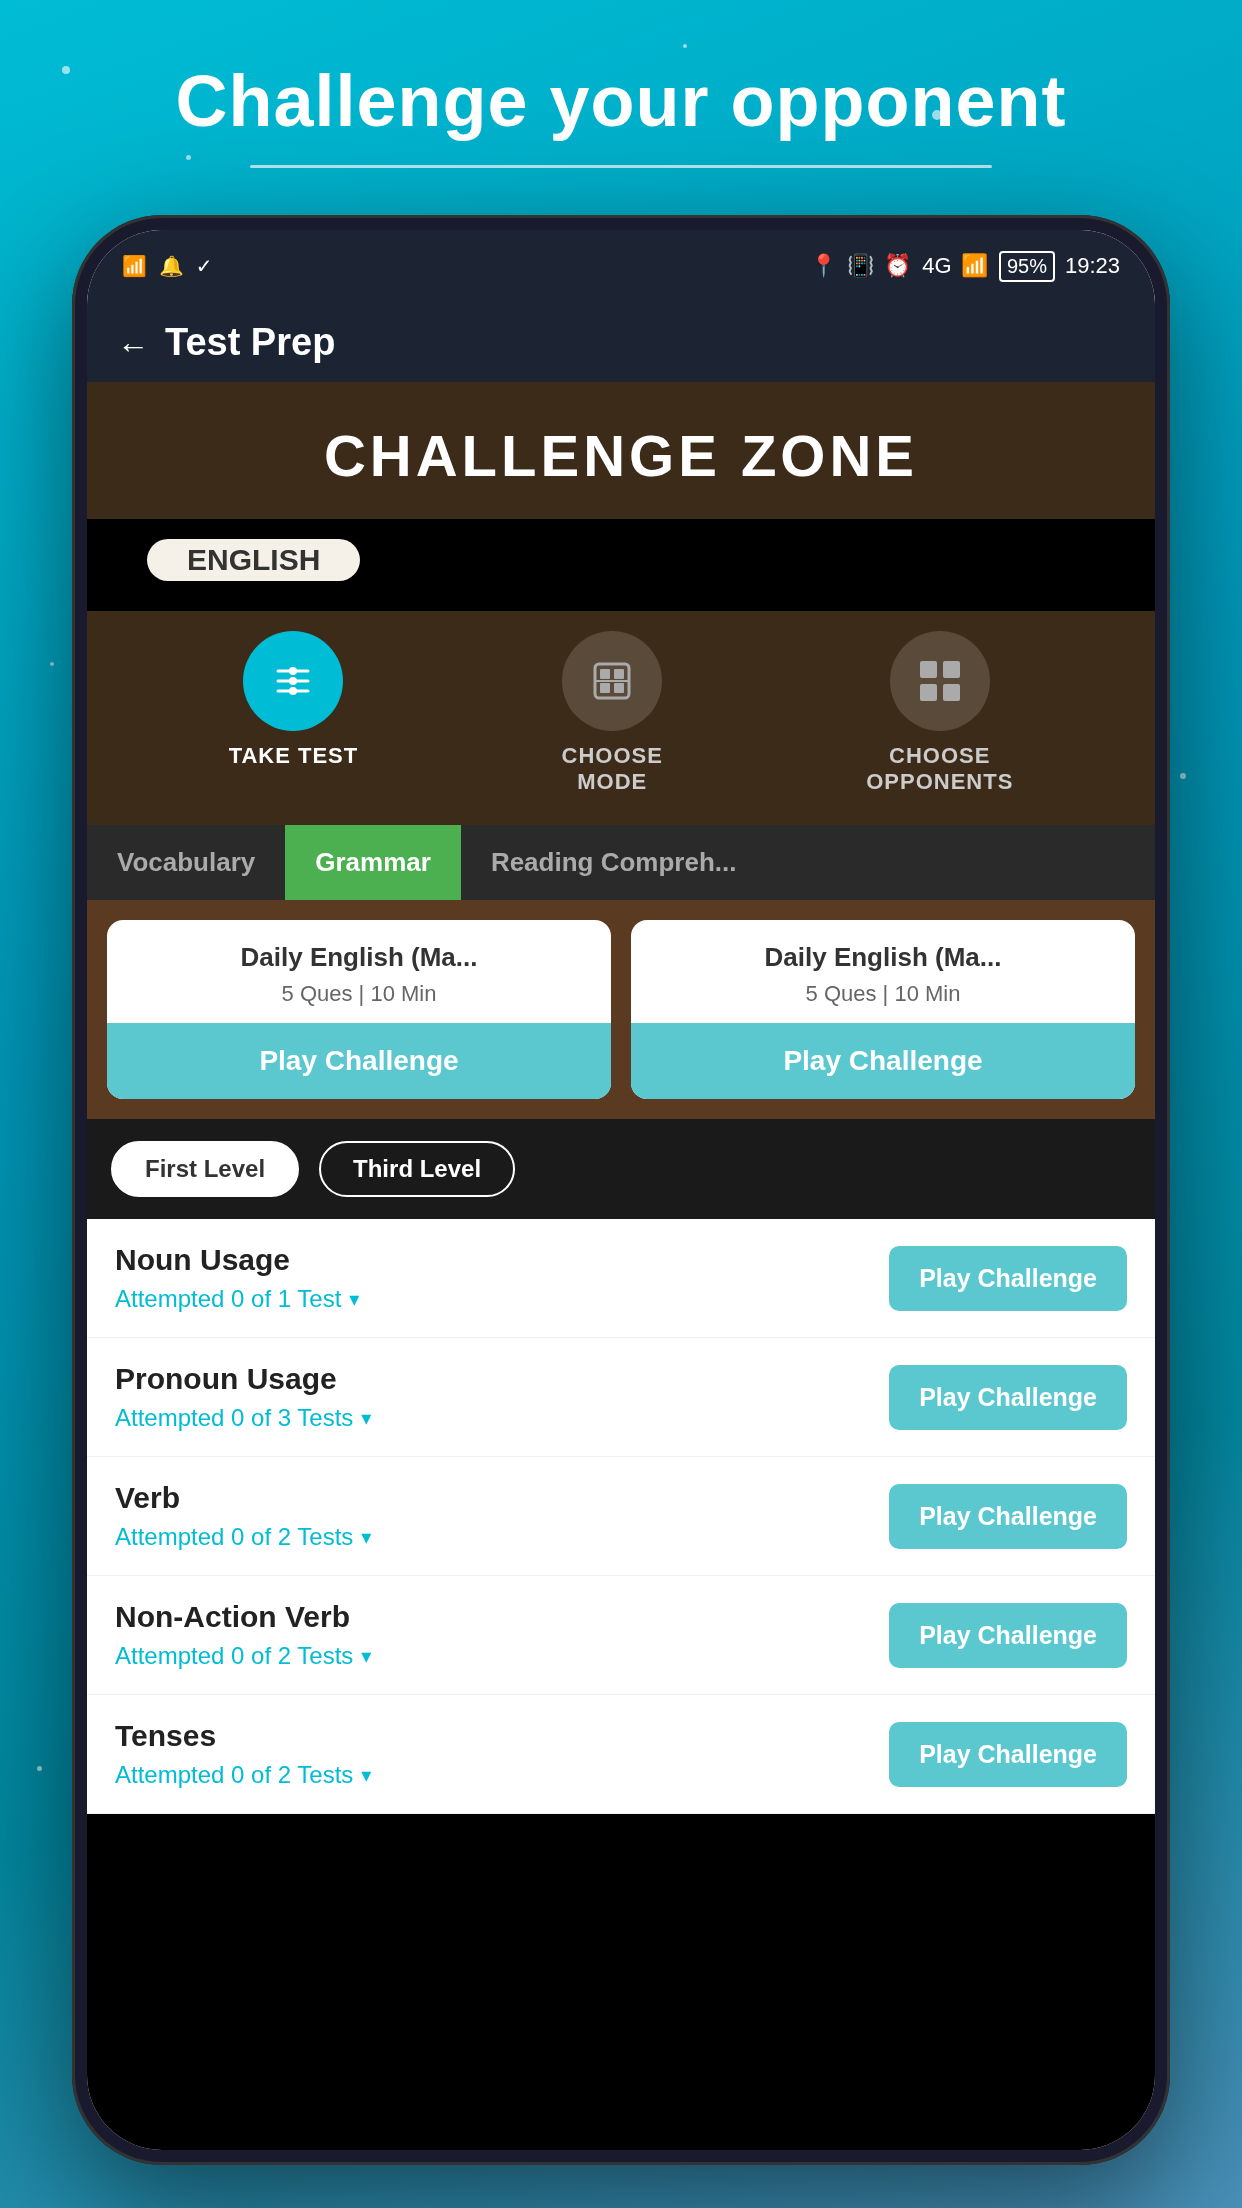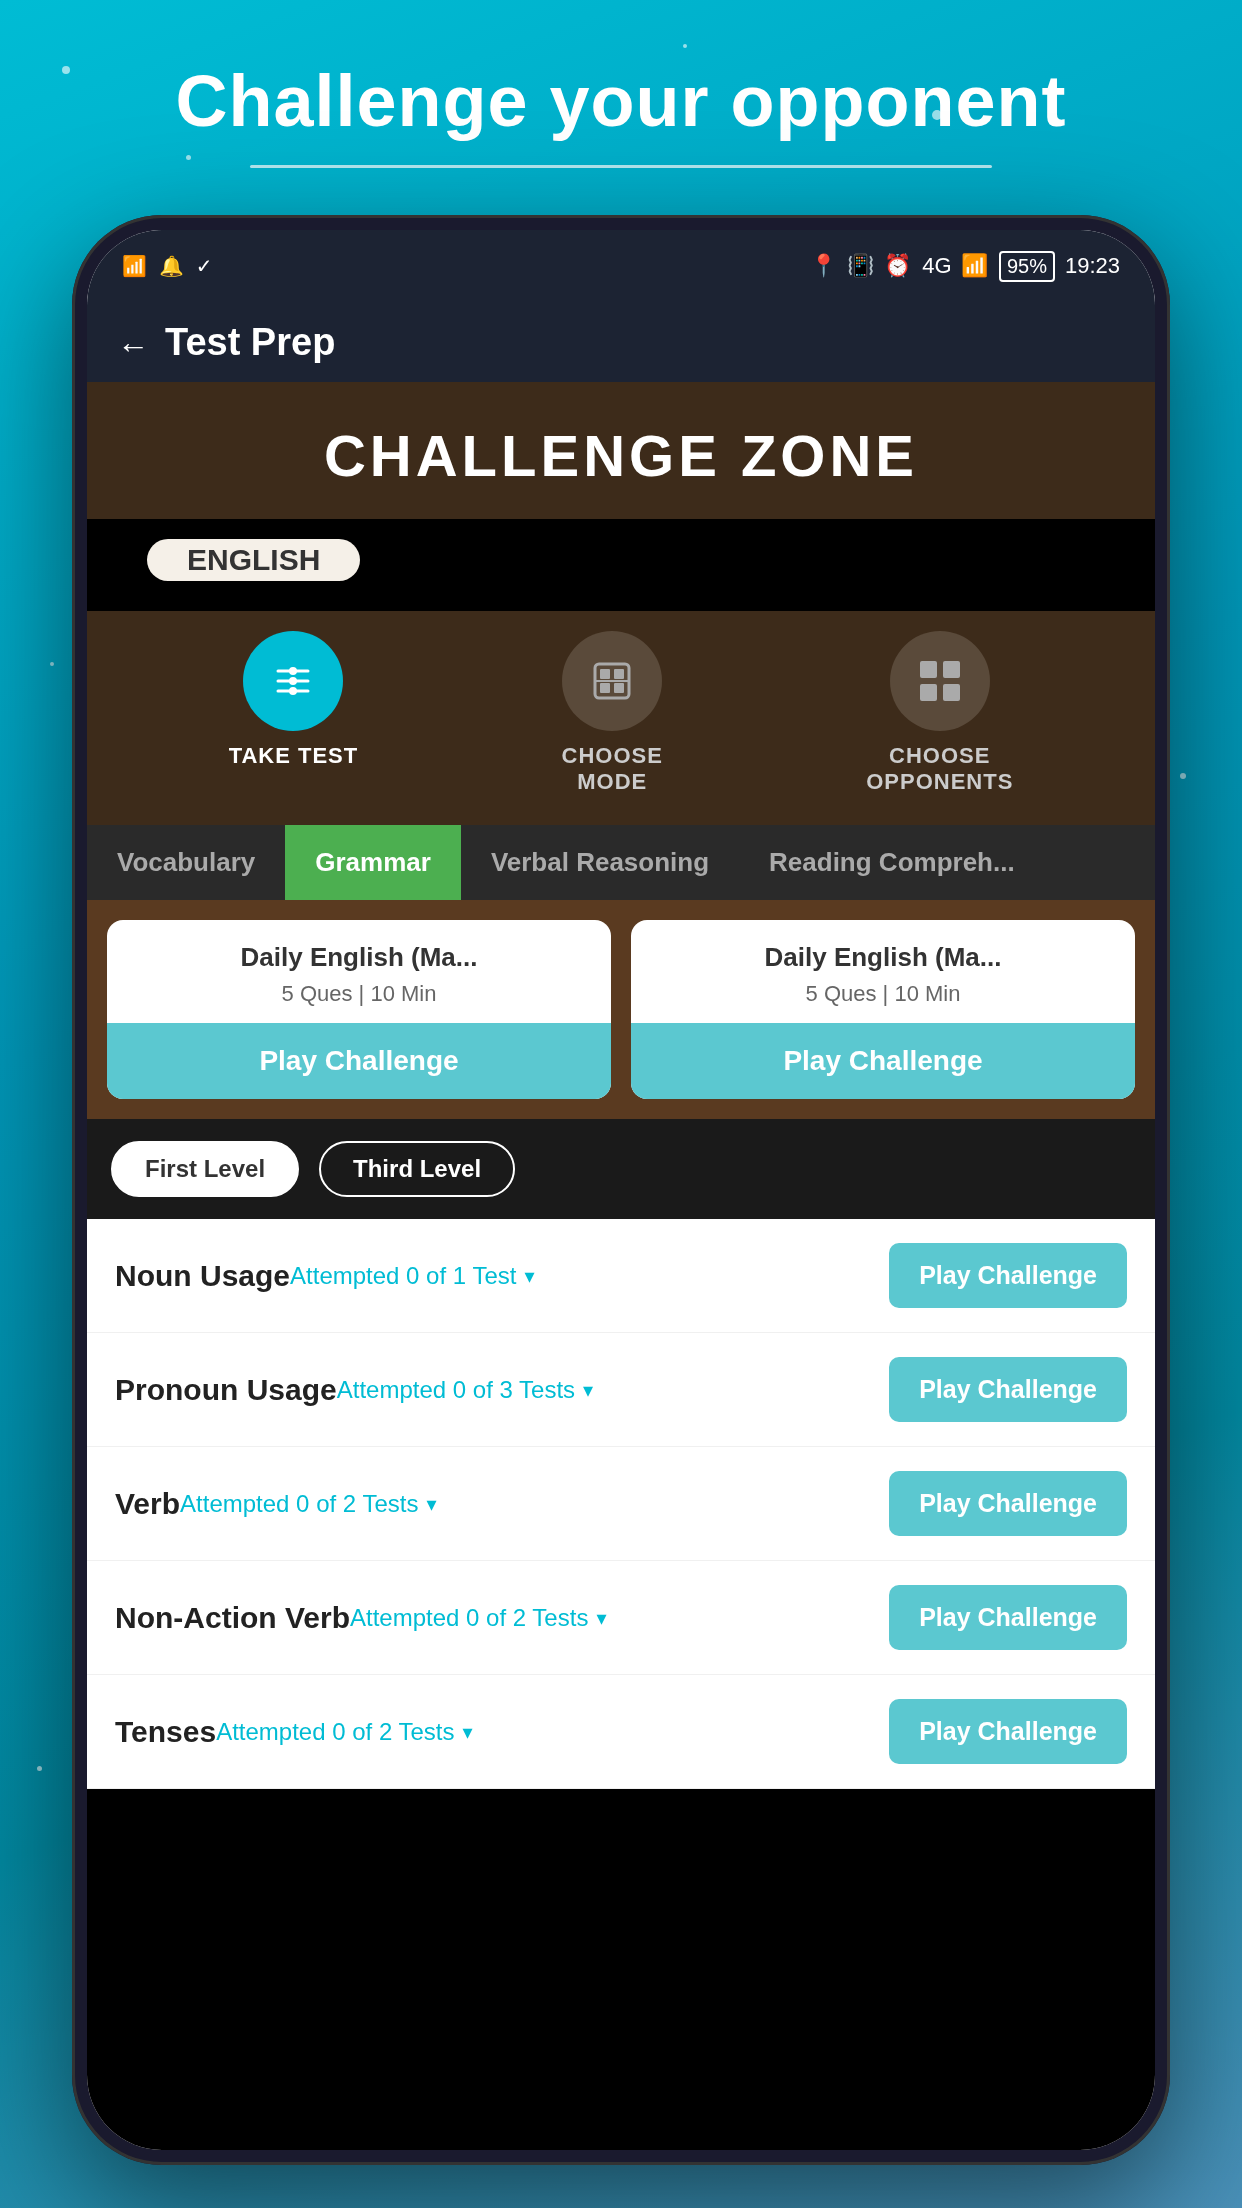--- a/index.html
+++ b/index.html
@@ -289,20 +289,22 @@
     }
     .topic-item {
       display: flex;
       align-items: center;
       justify-content: space-between;
       padding: 24px 28px;
       border-bottom: 1px solid #f0f0f0;
     }
     .topic-left {
       display: flex;
+      flex-direction: column;
+      gap: 8px;
     }
     .topic-name {
       font-size: 30px;
       font-weight: 700;
       color: #222;
     }
     .topic-attempted {
       font-size: 24px;
       color: #00bcd4;
       display: flex;
@@ -422,21 +424,20 @@
               <rect x="28" y="28" width="17" height="17" rx="2" fill="#aaa"></rect>
             </svg>
           </div>
           <span class="mode-label">CHOOSE<br>OPPONENTS</span>
         </div>
       </div>
 
       <div class="tabs-row">
         <div class="tab">Vocabulary</div>
         <div class="tab active">Grammar</div>
-        <div class="tab">Verbal Reasoning</div>
         <div class="tab">Reading Compreh...</div>
       </div>
 
       <div class="cards-section">
         <div class="challenge-card">
           <div class="card-top">
             <div class="card-title">Daily English (Ma...</div>
             <div class="card-info">5 Ques | 10 Min</div>
           </div>
           <div class="card-btn">Play Challenge</div>

